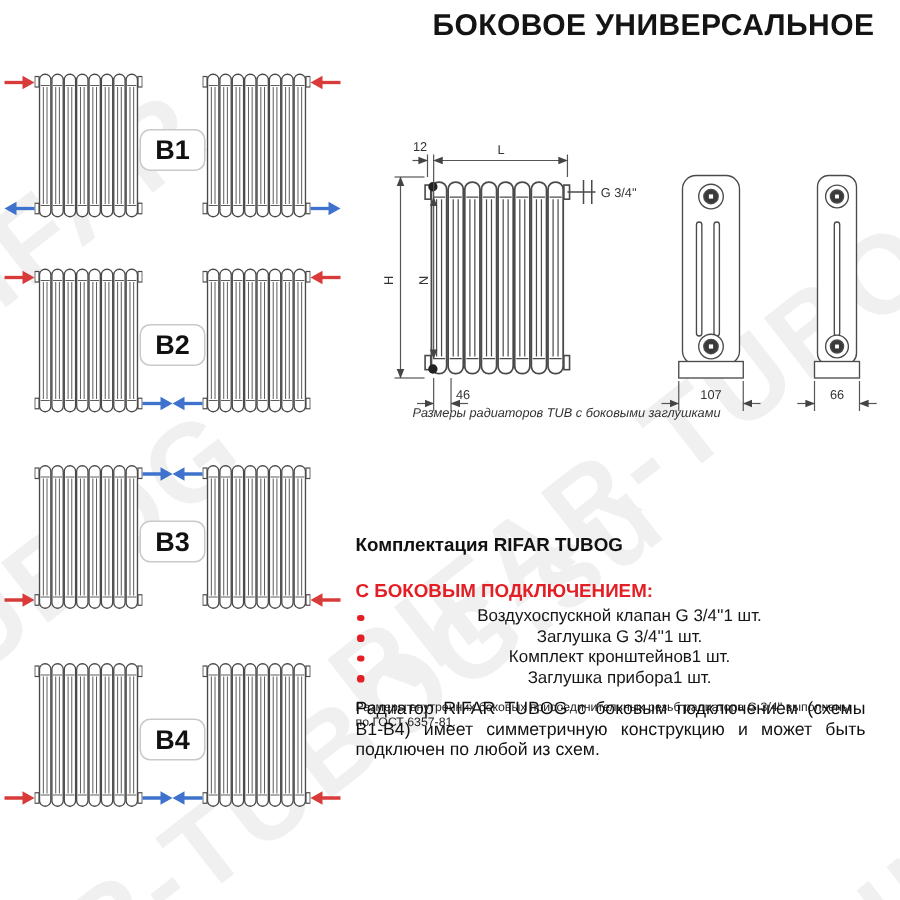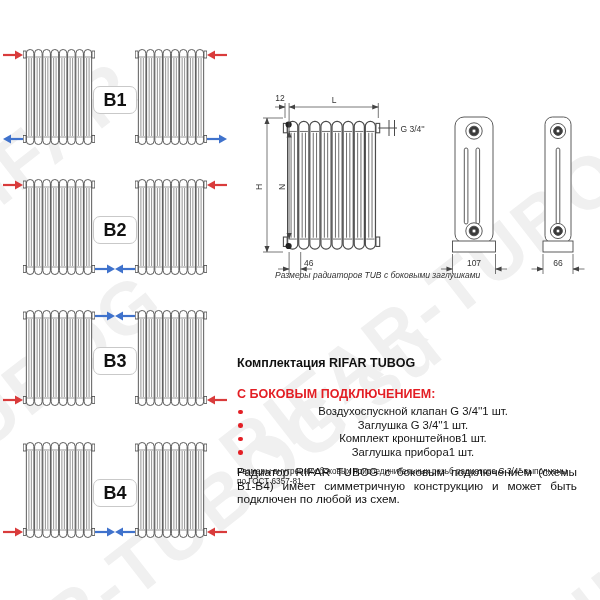--- a/index.html
+++ b/index.html
@@ -107,20 +107,21 @@
         <rect x="69" y="4" width="2.8" height="7" fill="#fff" stroke="#4a4a4a" stroke-width="0.8"></rect>
         <rect x="69" y="88.5" width="2.8" height="7" fill="#fff" stroke="#4a4a4a" stroke-width="0.8"></rect>
       </symbol>
     <marker id="arr" viewBox="0 0 10 10" refX="9.5" refY="5" markerWidth="8" markerHeight="8" orient="auto-start-reverse">
       <path d="M0,1 L10,5 L0,9 z" fill="#444"></path>
     </marker>
   </defs>
 </svg>
 
 <div class="title">
+  <div>БОКОВОЕ УНИВЕРСАЛЬНОЕ</div>
 </div>
 
 <div class="scheme-row row-b1">
   <svg class="rad-svg rad-left">
       <use href="#rad-symbol"></use>
     </svg>
   <svg class="rad-svg rad-right">
       <use href="#rad-symbol"></use>
     </svg>
   <div class="scheme-label">B1</div>

